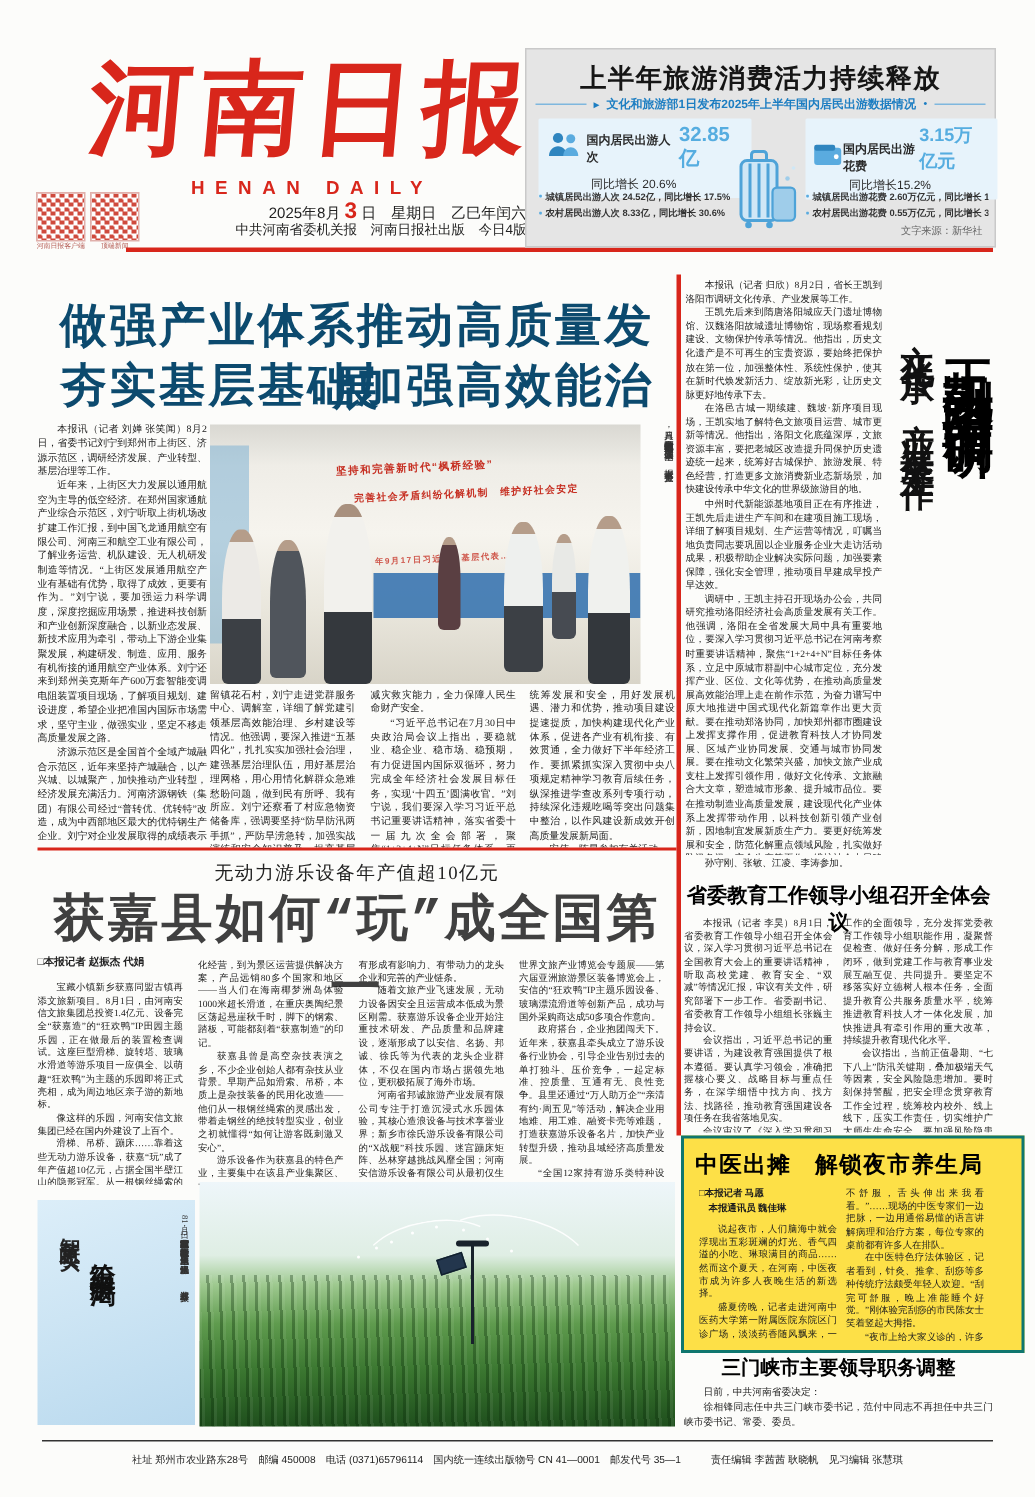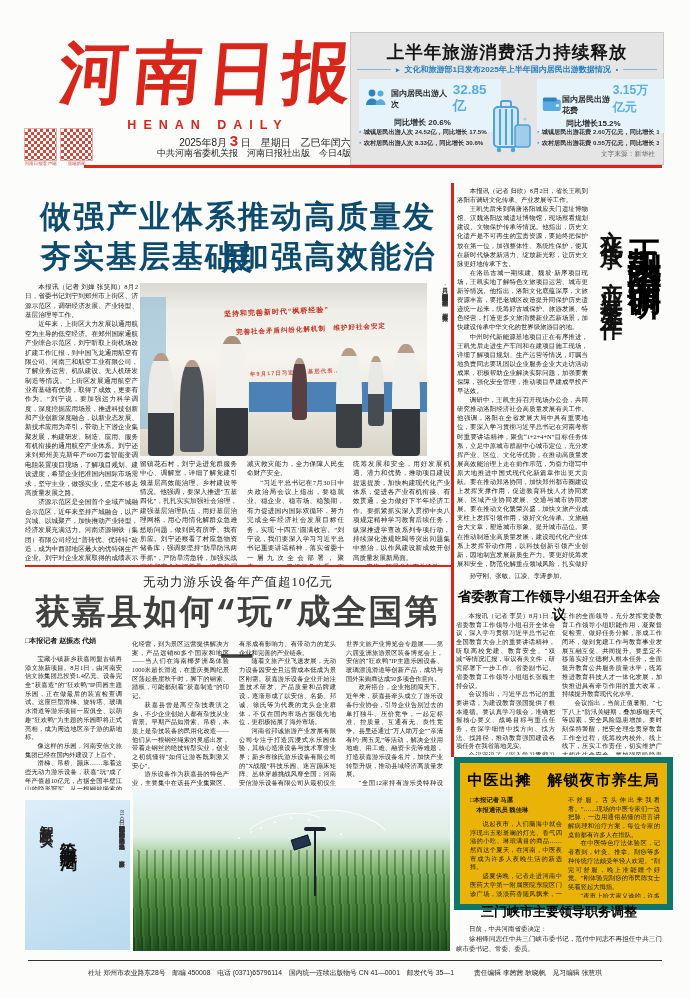--- a/index.html
+++ b/index.html
@@ -24,40 +24,40 @@
   .rule-red{background:#d8261b;}
   
   .igbox{border:1px solid #c9c9c9;background:#e5e5e5;}
   .igtitle{font-size:17.5px;font-weight:bold;letter-spacing:1px;color:#151515;}
   .igsub{font-size:8px;font-weight:bold;color:#1d7ec2;display:flex;align-items:center;justify-content:center;gap:5px;}
   .igline{display:inline-block;width:34px;height:0;border-top:1px solid #7fb7de;}
   .igarr{color:#1d7ec2;font-size:7px;}
   .ighd{background:#e7f3fb;border-radius:1px;padding:3px 5px 4px;}
   .iglabel{font-size:8px;font-weight:bold;color:#2b2b2b;}
   .igvalue{font-size:13.5px;font-weight:bold;color:#56ade0;}
-  .iggrow{font-size:8px;font-weight:bold;color:#2b2b2b;margin:2px 0 0 30px;}
+  .iggrow{font-size:8px;font-weight:normal;color:#2b2b2b;margin:2px 0 0 30px;}
   .igul{list-style:none;margin:0;padding:0;}
   .igul li{font-size:6.2px;color:#333;font-weight:bold;line-height:1.8;white-space:nowrap;overflow:hidden;}
   .igul li::before{content:"●";color:#5aabdf;font-size:4.5px;margin-right:2px;vertical-align:1.5px;}
   .igsrc{font-size:6.8px;color:#666;}
   
   .leadkicker{font-size:14.5px;letter-spacing:2px;color:#222;font-family:"Liberation Serif",serif;}
   .leadh{font-size:31px;font-weight:bold;letter-spacing:2px;color:#0c4a6e;}
   .body7{font-size:6.6px;line-height:1.42;}
   .photo{background:linear-gradient(180deg,#d9d8d2 0%,#efede7 16%,#f6f4ee 42%,#e9e6dc 72%,#d8d4c8 100%);overflow:hidden;}
   .pbanner{position:absolute;color:#c62f22;font-weight:bold;transform:rotate(-2.5deg);letter-spacing:1px;white-space:nowrap;}
   .pf{position:absolute;border-radius:45% 45% 4px 4px;}
   .vcap{font-size:6.2px;line-height:1.62;color:#333;font-family:"Liberation Serif",serif;}
   
   .wangbody{font-size:6.4px;line-height:1.42;}
   .vkicker{font-size:22.5px;font-weight:bold;letter-spacing:6px;color:#111;}
   .vtitle{font-size:34px;font-weight:bold;letter-spacing:7px;color:#000;}
   .secthead{font-weight:bold;color:#000;}
   .smallbody{font-size:6.3px;line-height:1.38;}
-  .tcmbox{border:6px solid #0f766e;background:#eab308;}
+  .tcmbox{border:2px solid #0f766e;background:#fde047;padding-left:18px;}
   
   .hjkicker{font-size:12.5px;letter-spacing:1px;color:#222;font-family:"Liberation Serif",serif;}
   .hjtitle{font-size:34px;font-weight:bold;letter-spacing:2px;color:#404040;font-family:Liberation Mono, monospace;}
   .byline{font-size:7px;font-weight:bold;color:#222;}
   
   .spraybox{background:linear-gradient(160deg,#dcEEf9 0%,#cde5f4 45%,#b9d9ee 100%);}
   .spr-t1{font-size:13.5px;font-weight:bold;letter-spacing:3px;color:#222;}
   .spr-t2{font-size:17px;font-weight:bold;letter-spacing:3px;color:#111;}
   .spr-cap{font-size:5.8px;line-height:1.55;color:#333;font-family:"Liberation Serif",serif;}
   .spr-credit{font-weight:bold;margin-top:10px;display:inline-block;}

